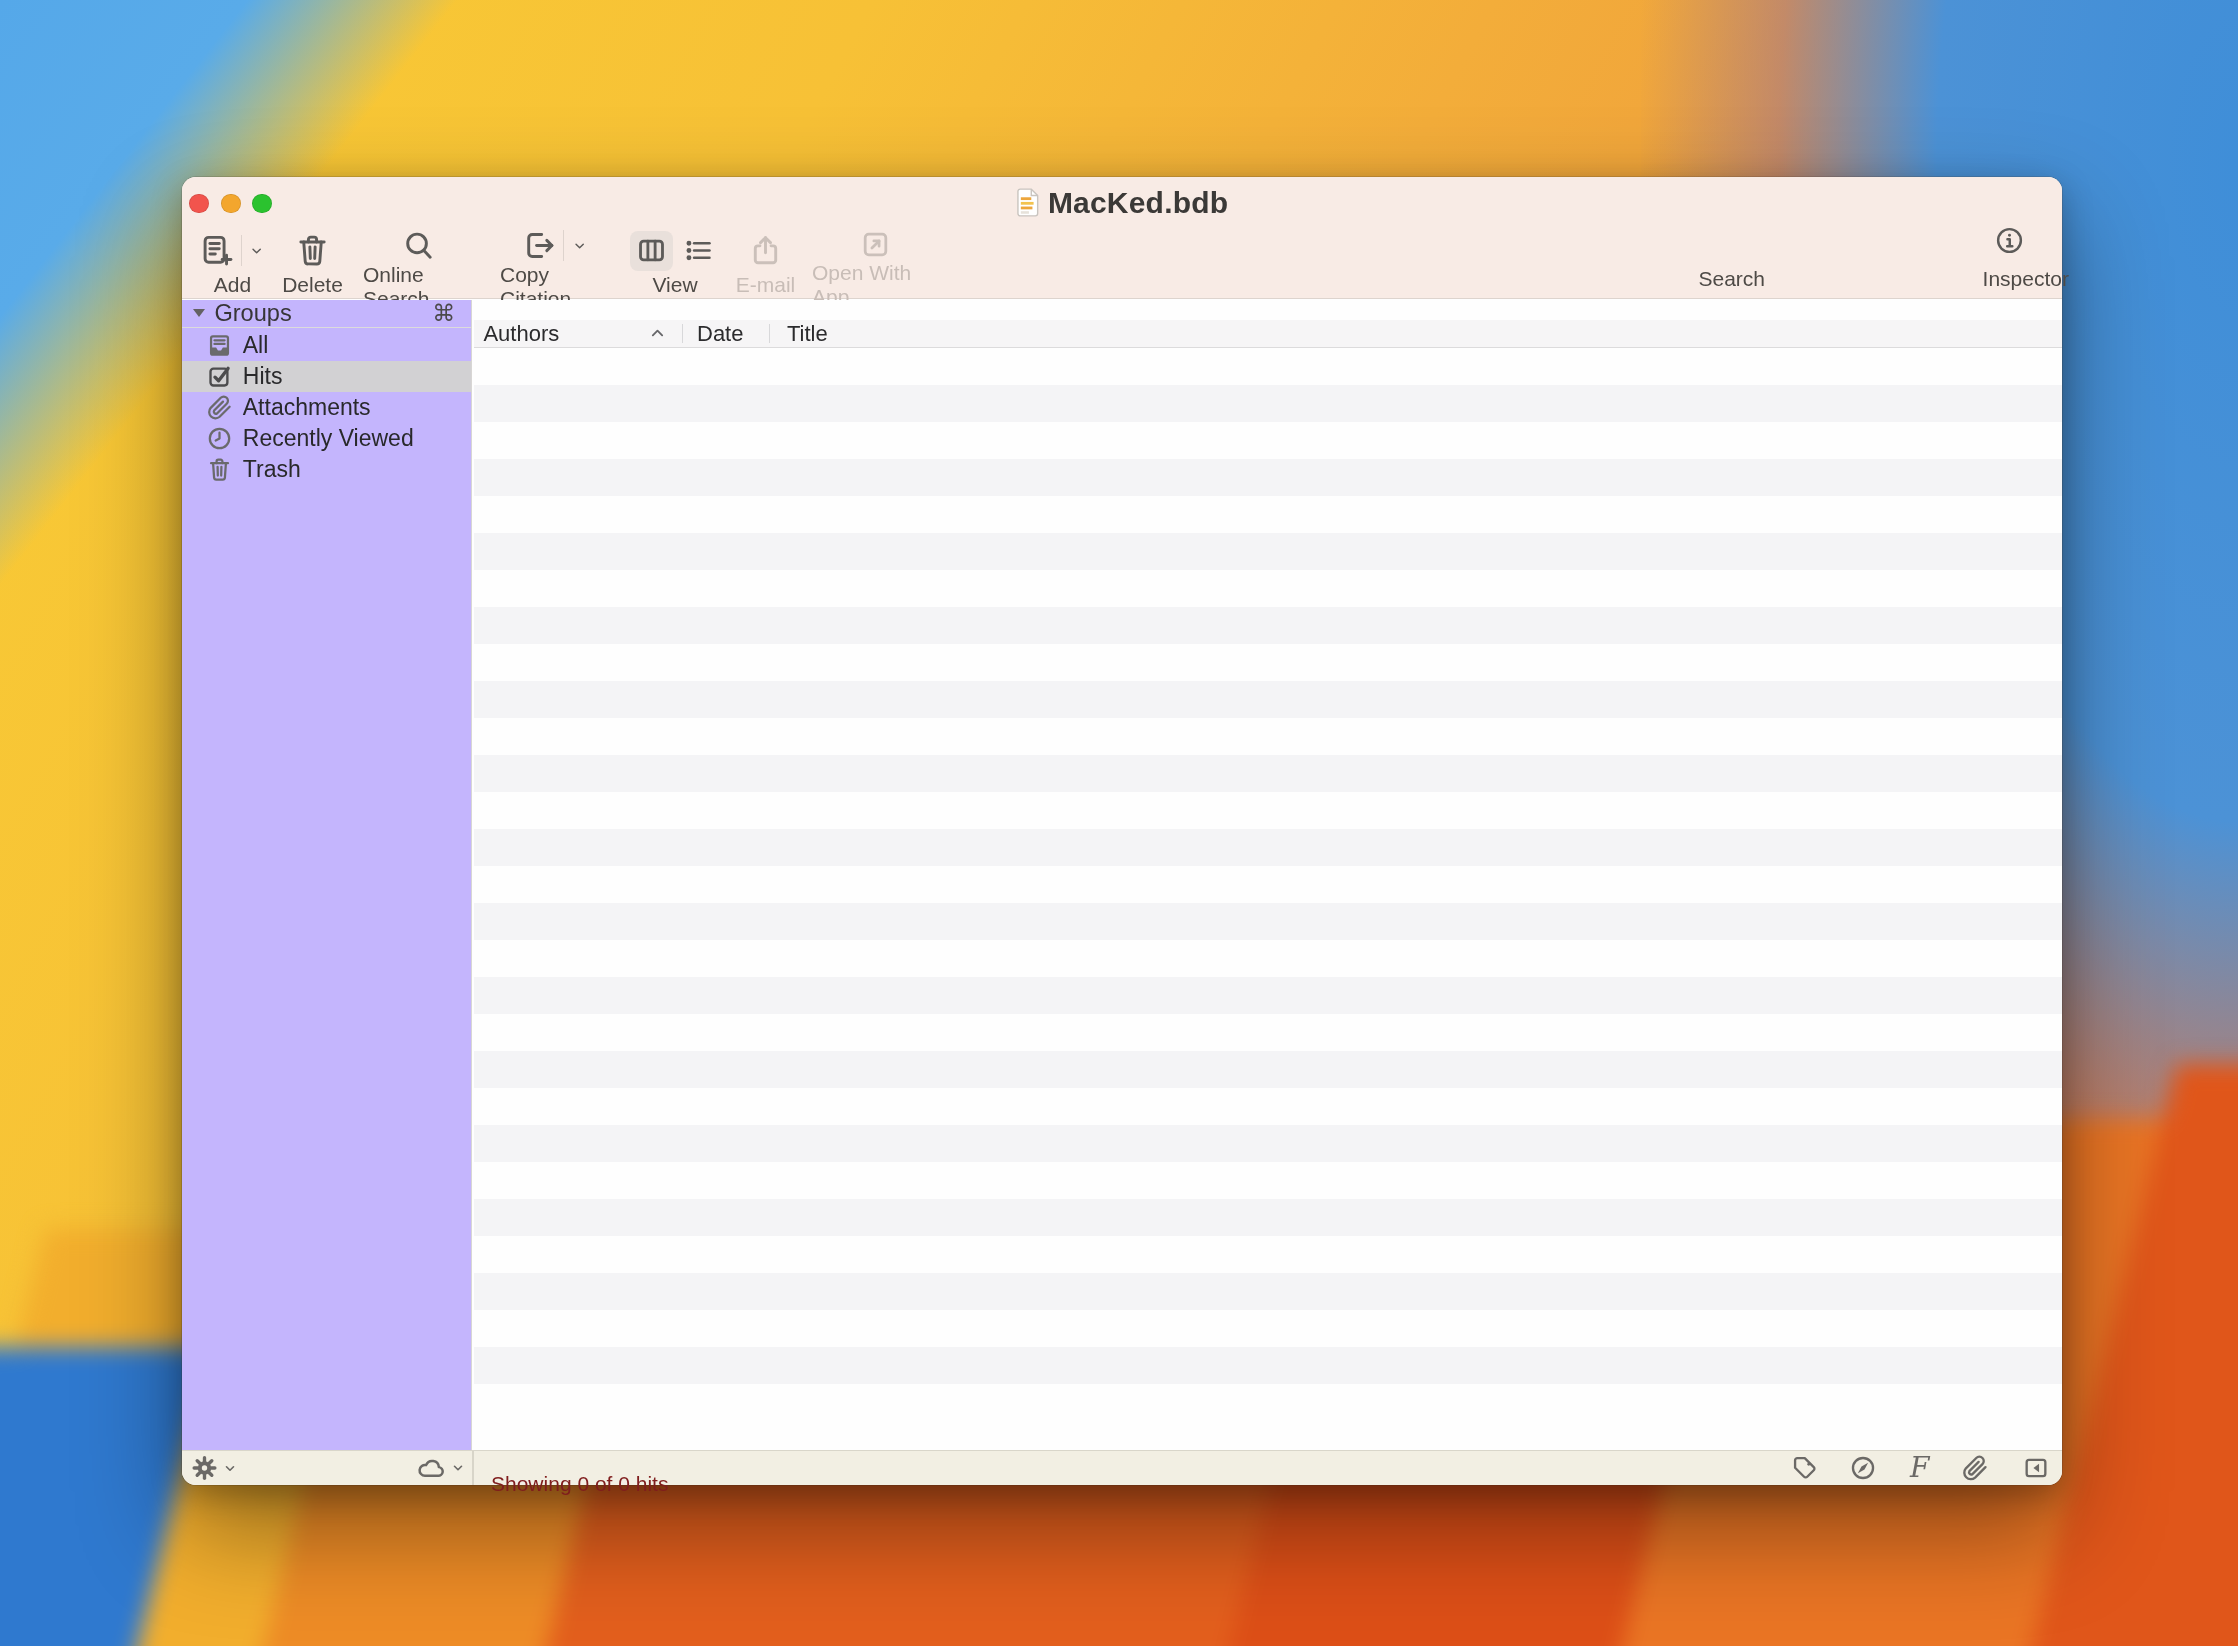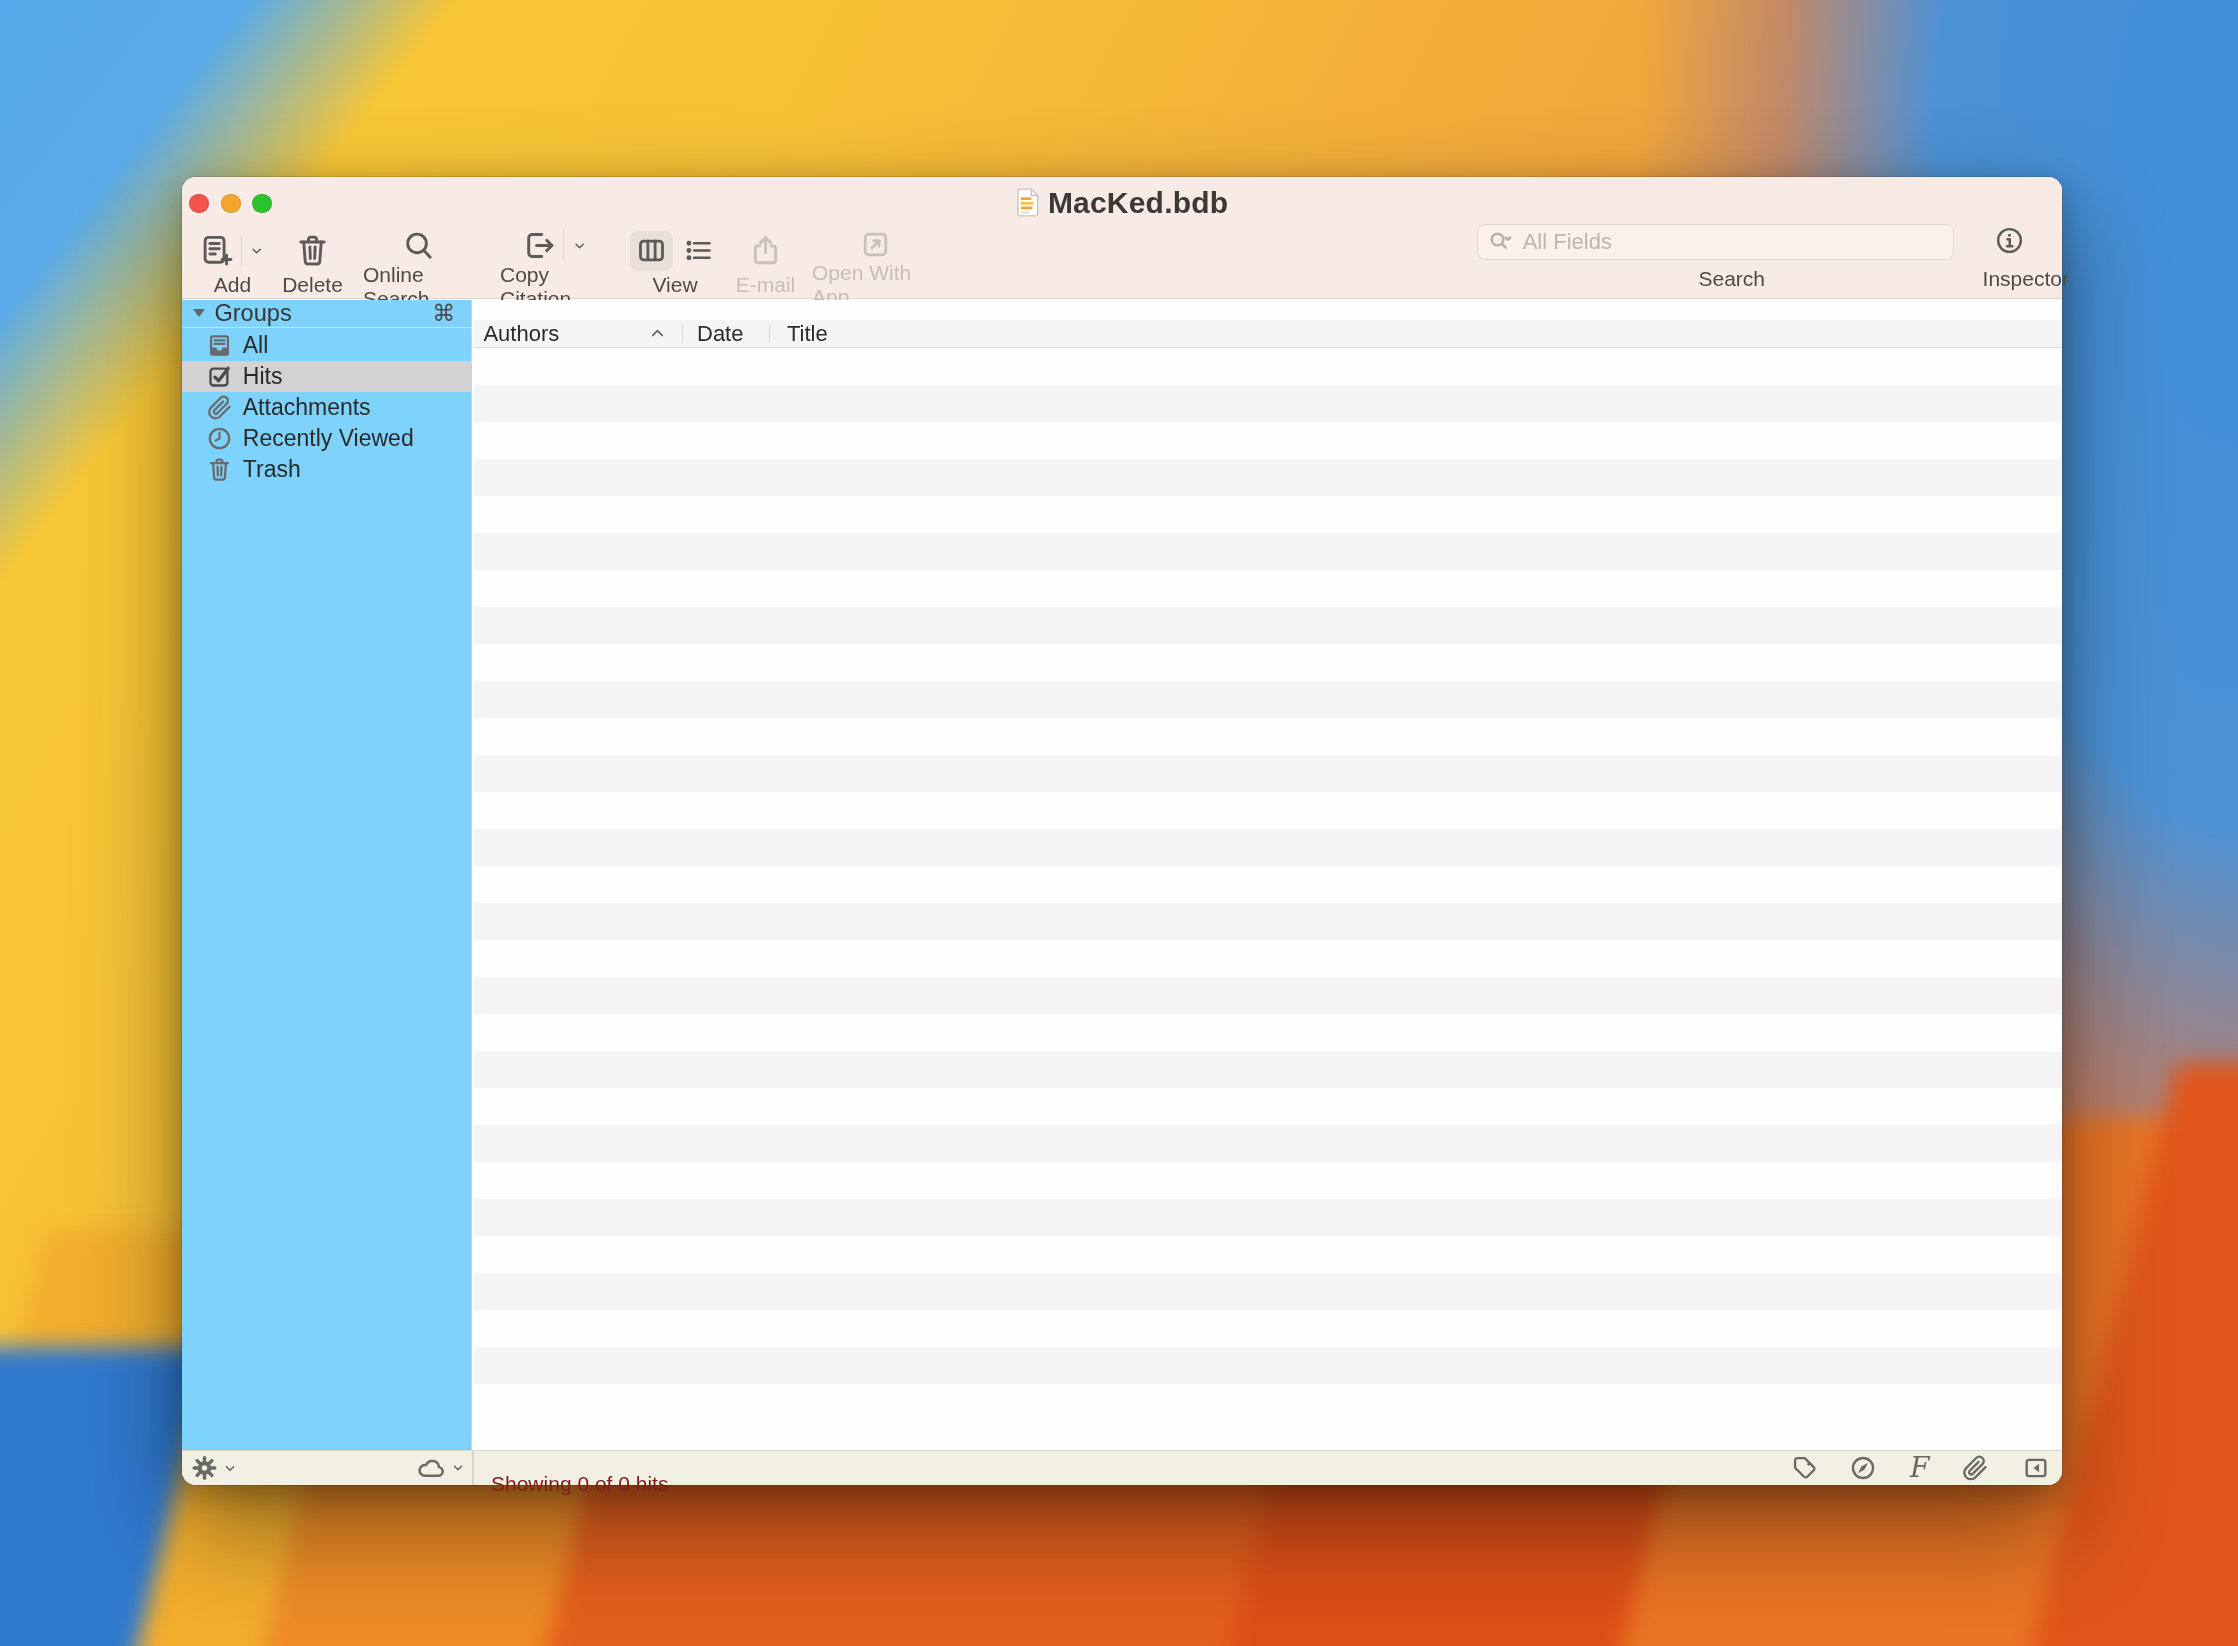--- a/index.html
+++ b/index.html
@@ -54,21 +54,21 @@
   .searchfield input{border:none;outline:none;background:transparent;font-size:22px;width:100%;
     font-family:"Liberation Sans","DejaVu Sans",sans-serif;color:#6a635e;}
   .searchfield input::placeholder{color:#c0b5ae;}
   .ulabel{position:absolute;top:90px;font-size:21px;color:#4e4a46;text-align:right;}
   .lbl-search{left:1484px;width:99px;}
   .lbl-inspector{left:1766px;width:121px;}
   .inspector-btn{position:absolute;left:1812px;top:48px;width:31px;height:31px;color:#5d5b59;}
 
   
   .content{position:absolute;left:0;top:123px;right:0;height:1150px;background:#fefefe;overflow:hidden;}
-  .sidebar{position:absolute;left:0;top:0;width:290px;height:100%;background:#7dd3fc;border-right:1.6px solid #d8d6d4;}
+  .sidebar{position:absolute;left:0;top:0;width:290px;height:100%;background:#c4b5fd;border-right:1.6px solid #d8d6d4;}
   .sb-header{position:absolute;left:0;top:0;width:100%;height:27.5px;border-bottom:0.8px solid #dcdbdc;
     display:flex;align-items:center;padding:0 15.7px 0 11px;}
   .sb-tri{width:0;height:0;border-left:6.3px solid transparent;border-right:6.3px solid transparent;
     border-top:8.6px solid #636163;margin-right:9.4px;}
   .sb-title{font-size:23.6px;color:#373537;flex:1;}
   .sb-cmd{font-family:"DejaVu Sans","Liberation Sans",sans-serif;font-size:23px;color:#4c4a4c;}
   .sb-items{position:absolute;left:0;top:30px;width:100%;}
   .sb-item{height:31px;display:flex;align-items:center;padding-left:23.6px;gap:10.2px;font-size:23px;color:#29292b;}
   .sb-item.selected{background:#d2d1d3;}
   .sb-ic{color:#6a6a6c;flex:0 0 auto;display:flex;}
@@ -244,30 +244,20 @@
         <svg class="ic" width="33" height="33" viewBox="0 0 24 24">
           <rect x="4.5" y="4.5" width="15" height="15" rx="2.6"></rect>
           <line x1="9.4" y1="14.6" x2="14.6" y2="9.4"></line>
           <polyline points="10.8,9.4 14.6,9.4 14.6,13.2"></polyline>
         </svg>
       </span>
     </div>
     <span class="tblabel">Open With App</span>
   </div>
 
-  <div class="searchfield">
-    <span>
-      <svg class="ic" width="27" height="27" viewBox="0 0 24 24" style="stroke-width:2.1;">
-        <circle cx="9.4" cy="9.4" r="5.2"></circle>
-        <line x1="13.2" y1="13.2" x2="16.6" y2="16.6"></line>
-        <polyline points="16.6,7.6 18.6,9.6 20.6,7.6"></polyline>
-      </svg>
-    </span>
-    <input type="text" value="" placeholder="All Fields" style="">
-  </div>
   <span class="ulabel lbl-search">Search</span>
 
   <div class="inspector-btn">
     <span>
       <svg class="ic" width="31" height="31" viewBox="0 0 24 24" style="stroke-width:1.9;">
         <circle cx="12" cy="12" r="8.8"></circle>
         <circle cx="12" cy="7.9" r="1.15" fill="currentColor" stroke="none"></circle>
         <path d="M10.4 11 h1.8 v5.4 m-2 0 h4"></path>
       </svg>
     </span>

